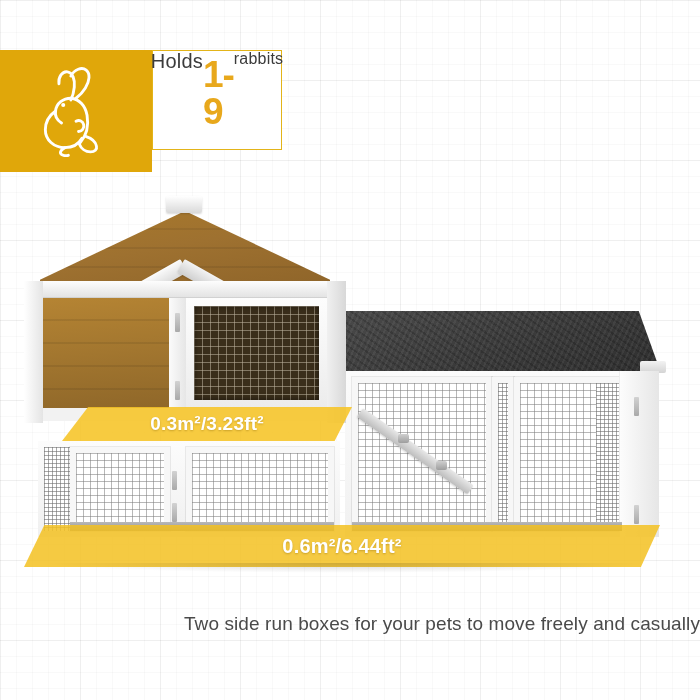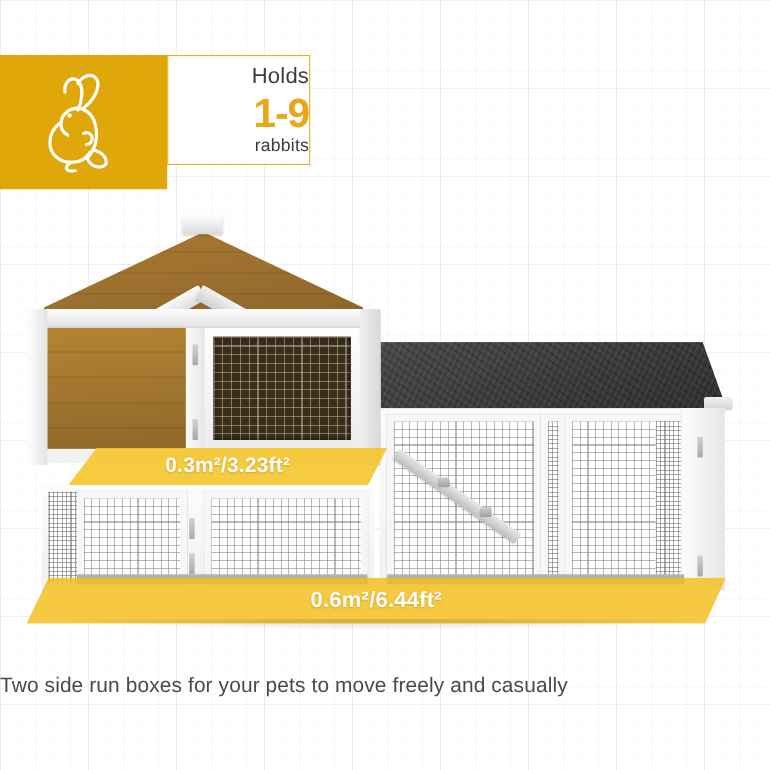--- a/index.html
+++ b/index.html
@@ -31,21 +31,21 @@
     position:absolute;left:0;top:0;width:152px;height:122px;
     background:#E0A70A;
     display:flex;align-items:center;justify-content:center;
   }
   #rabbit-icon{width:86px;height:92px;display:block;}
 
   #holds-box{
     position:absolute;left:152px;top:0;width:130px;height:100px;
     background:#ffffff;border:1.6px solid #E3B419;
     box-sizing:border-box;
-    display:flex;flex-direction:column;align-items:flex-end;justify-content:center;
+    display:flex;flex-direction:row;align-items:flex-start;justify-content:center;
     line-height:1;
   }
   #holds-label{font-size:20px;color:#3b3b3b;letter-spacing:.2px;}
   #holds-count{font-size:37px;font-weight:bold;color:#E8A81C;letter-spacing:-1px;margin:5px 0 4px;}
   #holds-unit{font-size:16px;color:#3b3b3b;letter-spacing:.2px;}
 
   #headline-wrap{
     position:absolute;left:311px;top:0;width:380px;height:122px;
   }
   #headline{
@@ -240,21 +240,21 @@
     text-shadow:0 1px 2px rgba(120,85,0,.35);
   }
   #stage-shadow{
     position:absolute;left:40px;top:378px;width:610px;height:10px;
     background:radial-gradient(ellipse at 50% 0%, rgba(0,0,0,.16), rgba(0,0,0,0) 70%);
   }
 
   
   #caption{
     position:absolute;left:0;top:613px;width:700px;
-    text-align:left;font-size:19px;color:#4a4a4a;letter-spacing:.1px;
+    text-align:right;font-size:19px;color:#4a4a4a;letter-spacing:.1px;
   }
 </style>
 </head>
 <body>
 
 <div id="bg-grid"></div>
 
 <div id="header">
 
   <div id="badge-block">

